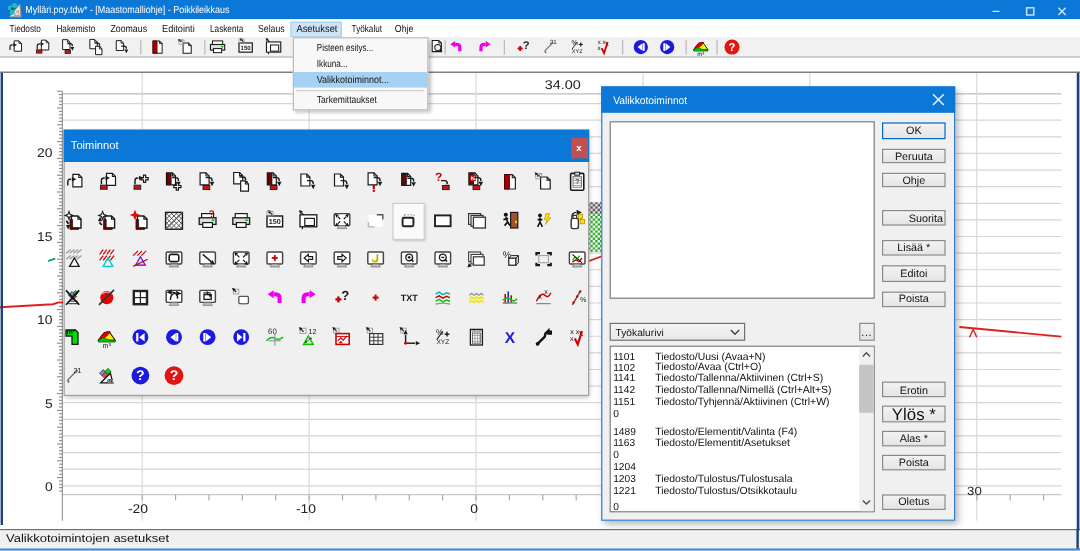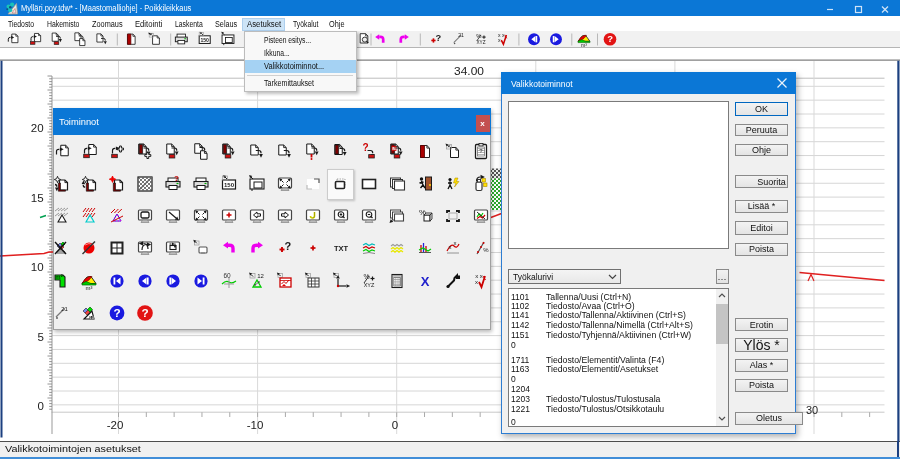--- a/index.html
+++ b/index.html
@@ -992,31 +992,31 @@
 <div style="position:absolute;left:507.5px;top:100.5px;width:221px;height:148px;background:#fff;border:1px solid #7a7a7a;"></div>
 <div style="position:absolute;left:508px;top:269px;width:113px;height:15px;background:linear-gradient(#f4f4f4,#e8e8e8);border:1px solid #707070;"></div>
 <div style="position:absolute;left:513px;top:276.8px;transform-origin:left center;transform:translateY(-50%) scaleX(1.0);font-size:8.5px;line-height:10.5px;color:#111;white-space:nowrap;">Työkalurivi</div>
 <svg width="10" height="8" style="position:absolute;left:608px;top:273px">
       <polyline points="1,2 4.5,5.5 8,2" fill="none" stroke="#444" stroke-width="1.2"></polyline>
     </svg>
 <div style="position:absolute;left:630px;top:276.8px;transform-origin:left center;transform:translateY(-50%) scaleX(0.93);font-size:8.5px;line-height:10.5px;color:#111;white-space:nowrap;margin-top:32px;">Väri</div>
 <div style="position:absolute;left:716px;top:269px;width:12.5px;height:15px;background:linear-gradient(#f2f2f2,#e2e2e2);border:1px solid #8a8a8a;font-size:9px;display:flex;align-items:center;justify-content:center;color:#111;letter-spacing:0.5px;">...</div>
 <div style="position:absolute;left:507.5px;top:288px;width:221px;height:139px;background:#fff;border:1px solid #7a7a7a;"></div>
 <div style="position:absolute;left:511px;top:296.7px;transform-origin:left center;transform:translateY(-50%) scaleX(1.0);font-size:8.5px;line-height:10.5px;color:#111;white-space:nowrap;">1101</div>
-<div style="position:absolute;left:546px;top:296.7px;transform-origin:left center;transform:translateY(-50%) scaleX(1.0);font-size:8.7px;line-height:10.7px;color:#111;white-space:nowrap;">Tallenna/Uusi (Ctrl+N)</div>
+<div style="position:absolute;left:546px;top:296.7px;transform-origin:left center;transform:translateY(-50%) scaleX(1.0);font-size:8.7px;line-height:10.7px;color:#111;white-space:nowrap;">Tiedosto/Uusi (Avaa+N)</div>
 <div style="position:absolute;left:511px;top:305.8px;transform-origin:left center;transform:translateY(-50%) scaleX(1.0);font-size:8.5px;line-height:10.5px;color:#111;white-space:nowrap;">1102</div>
 <div style="position:absolute;left:546px;top:305.8px;transform-origin:left center;transform:translateY(-50%) scaleX(1.0);font-size:8.7px;line-height:10.7px;color:#111;white-space:nowrap;">Tiedosto/Avaa (Ctrl+O)</div>
 <div style="position:absolute;left:511px;top:315.3px;transform-origin:left center;transform:translateY(-50%) scaleX(1.0);font-size:8.5px;line-height:10.5px;color:#111;white-space:nowrap;">1141</div>
 <div style="position:absolute;left:546px;top:315.3px;transform-origin:left center;transform:translateY(-50%) scaleX(1.0);font-size:8.7px;line-height:10.7px;color:#111;white-space:nowrap;">Tiedosto/Tallenna/Aktiivinen (Ctrl+S)</div>
 <div style="position:absolute;left:511px;top:324.8px;transform-origin:left center;transform:translateY(-50%) scaleX(1.0);font-size:8.5px;line-height:10.5px;color:#111;white-space:nowrap;">1142</div>
 <div style="position:absolute;left:546px;top:324.8px;transform-origin:left center;transform:translateY(-50%) scaleX(1.0);font-size:8.7px;line-height:10.7px;color:#111;white-space:nowrap;">Tiedosto/Tallenna/Nimellä (Ctrl+Alt+S)</div>
 <div style="position:absolute;left:511px;top:334.9px;transform-origin:left center;transform:translateY(-50%) scaleX(1.0);font-size:8.5px;line-height:10.5px;color:#111;white-space:nowrap;">1151</div>
 <div style="position:absolute;left:546px;top:334.9px;transform-origin:left center;transform:translateY(-50%) scaleX(1.0);font-size:8.7px;line-height:10.7px;color:#111;white-space:nowrap;">Tiedosto/Tyhjennä/Aktiivinen (Ctrl+W)</div>
 <div style="position:absolute;left:511px;top:345.0px;transform-origin:left center;transform:translateY(-50%) scaleX(1.0);font-size:8.5px;line-height:10.5px;color:#111;white-space:nowrap;">0</div>
-<div style="position:absolute;left:511px;top:359.5px;transform-origin:left center;transform:translateY(-50%) scaleX(1.0);font-size:8.5px;line-height:10.5px;color:#111;white-space:nowrap;">1711</div>
+<div style="position:absolute;left:511px;top:359.5px;transform-origin:left center;transform:translateY(-50%) scaleX(1.0);font-size:8.5px;line-height:10.5px;color:#111;white-space:nowrap;">1489</div>
 <div style="position:absolute;left:546px;top:359.5px;transform-origin:left center;transform:translateY(-50%) scaleX(1.0);font-size:8.7px;line-height:10.7px;color:#111;white-space:nowrap;">Tiedosto/Elementit/Valinta (F4)</div>
 <div style="position:absolute;left:511px;top:369.3px;transform-origin:left center;transform:translateY(-50%) scaleX(1.0);font-size:8.5px;line-height:10.5px;color:#111;white-space:nowrap;">1163</div>
 <div style="position:absolute;left:546px;top:369.3px;transform-origin:left center;transform:translateY(-50%) scaleX(1.0);font-size:8.7px;line-height:10.7px;color:#111;white-space:nowrap;">Tiedosto/Elementit/Asetukset</div>
 <div style="position:absolute;left:511px;top:379.1px;transform-origin:left center;transform:translateY(-50%) scaleX(1.0);font-size:8.5px;line-height:10.5px;color:#111;white-space:nowrap;">0</div>
 <div style="position:absolute;left:511px;top:389.2px;transform-origin:left center;transform:translateY(-50%) scaleX(1.0);font-size:8.5px;line-height:10.5px;color:#111;white-space:nowrap;">1204</div>
 <div style="position:absolute;left:511px;top:399.0px;transform-origin:left center;transform:translateY(-50%) scaleX(1.0);font-size:8.5px;line-height:10.5px;color:#111;white-space:nowrap;">1203</div>
 <div style="position:absolute;left:546px;top:399.0px;transform-origin:left center;transform:translateY(-50%) scaleX(1.0);font-size:8.7px;line-height:10.7px;color:#111;white-space:nowrap;">Tiedosto/Tulostus/Tulostusala</div>
 <div style="position:absolute;left:511px;top:408.8px;transform-origin:left center;transform:translateY(-50%) scaleX(1.0);font-size:8.5px;line-height:10.5px;color:#111;white-space:nowrap;">1221</div>
 <div style="position:absolute;left:546px;top:408.8px;transform-origin:left center;transform:translateY(-50%) scaleX(1.0);font-size:8.7px;line-height:10.7px;color:#111;white-space:nowrap;">Tiedosto/Tulostus/Otsikkotaulu</div>
 <div style="position:absolute;left:511px;top:422.3px;transform-origin:left center;transform:translateY(-50%) scaleX(1.0);font-size:8.5px;line-height:10.5px;color:#111;white-space:nowrap;">0</div>
@@ -1030,18 +1030,18 @@
 <div style="position:absolute;left:735px;top:124.4px;width:53px;height:11.400000000000006px;background:linear-gradient(#f3f3f3,#e4e4e4);border:1px solid #8a8a8a;font-size:9px;color:#111;display:flex;align-items:center;justify-content:center;">Peruuta</div>
 <div style="position:absolute;left:735px;top:144px;width:53px;height:11.699999999999989px;background:linear-gradient(#f3f3f3,#e4e4e4);border:1px solid #8a8a8a;font-size:9px;color:#111;display:flex;align-items:center;justify-content:center;">Ohje</div>
 <div style="position:absolute;left:735px;top:175px;width:53px;height:13px;background:linear-gradient(#f3f3f3,#e4e4e4);border:1px solid #8a8a8a;font-size:9px;color:#111;display:flex;align-items:center;justify-content:center;padding-left:20px;">Suorita</div>
 <div style="position:absolute;left:735px;top:199.5px;width:53px;height:13.5px;background:linear-gradient(#f3f3f3,#e4e4e4);border:1px solid #8a8a8a;font-size:9px;color:#111;display:flex;align-items:center;justify-content:center;">Lisää *</div>
 <div style="position:absolute;left:735px;top:220.5px;width:53px;height:14.0px;background:linear-gradient(#f3f3f3,#e4e4e4);border:1px solid #8a8a8a;font-size:9px;color:#111;display:flex;align-items:center;justify-content:center;">Editoi</div>
 <div style="position:absolute;left:735px;top:242.5px;width:53px;height:13.0px;background:linear-gradient(#f3f3f3,#e4e4e4);border:1px solid #8a8a8a;font-size:9px;color:#111;display:flex;align-items:center;justify-content:center;">Poista</div>
 <div style="position:absolute;left:735px;top:318.3px;width:53px;height:13.199999999999989px;background:linear-gradient(#f3f3f3,#e4e4e4);border:1px solid #8a8a8a;font-size:9px;color:#111;display:flex;align-items:center;justify-content:center;">Erotin</div>
 <div style="position:absolute;left:735px;top:338.2px;width:53px;height:13.699999999999989px;background:linear-gradient(#f3f3f3,#e4e4e4);border:1px solid #8a8a8a;font-size:14px;color:#111;display:flex;align-items:center;justify-content:center;">Ylös *</div>
 <div style="position:absolute;left:735px;top:358.6px;width:53px;height:13.199999999999989px;background:linear-gradient(#f3f3f3,#e4e4e4);border:1px solid #8a8a8a;font-size:9px;color:#111;display:flex;align-items:center;justify-content:center;">Alas *</div>
 <div style="position:absolute;left:735px;top:378.8px;width:53px;height:12.800000000000011px;background:linear-gradient(#f3f3f3,#e4e4e4);border:1px solid #8a8a8a;font-size:9px;color:#111;display:flex;align-items:center;justify-content:center;">Poista</div>
-<div style="position:absolute;left:735px;top:411.5px;width:68px;height:13.100000000000023px;background:linear-gradient(#f3f3f3,#e4e4e4);border:1px solid #8a8a8a;font-size:9px;color:#111;display:flex;align-items:center;justify-content:center;">Oletus</div>
+<div style="position:absolute;left:735px;top:411.5px;width:53px;height:13.100000000000023px;background:linear-gradient(#f3f3f3,#e4e4e4);border:1px solid #8a8a8a;font-size:9px;color:#111;display:flex;align-items:center;justify-content:center;">Oletus</div>
 <div style="position:absolute;left:0px;top:441px;width:900px;height:1.3px;background:#4d4d4d;"></div>
 <div style="position:absolute;left:0px;top:442.3px;width:900px;height:15.1px;background:#f0f0f0;"></div>
 <div style="position:absolute;left:5px;top:449.4px;transform-origin:left center;transform:translateY(-50%) scaleX(1.14);font-size:9.5px;line-height:11.5px;color:#111;white-space:nowrap;">Valikkotoimintojen asetukset</div>
 <div style="position:absolute;left:0px;top:457.4px;width:900px;height:1.6px;background:#418ed8;"></div>
 <div style="position:absolute;left:897.3px;top:441px;width:2.2px;height:16.4px;background:#1c4080;"></div>
 </div>
 </body></html>

